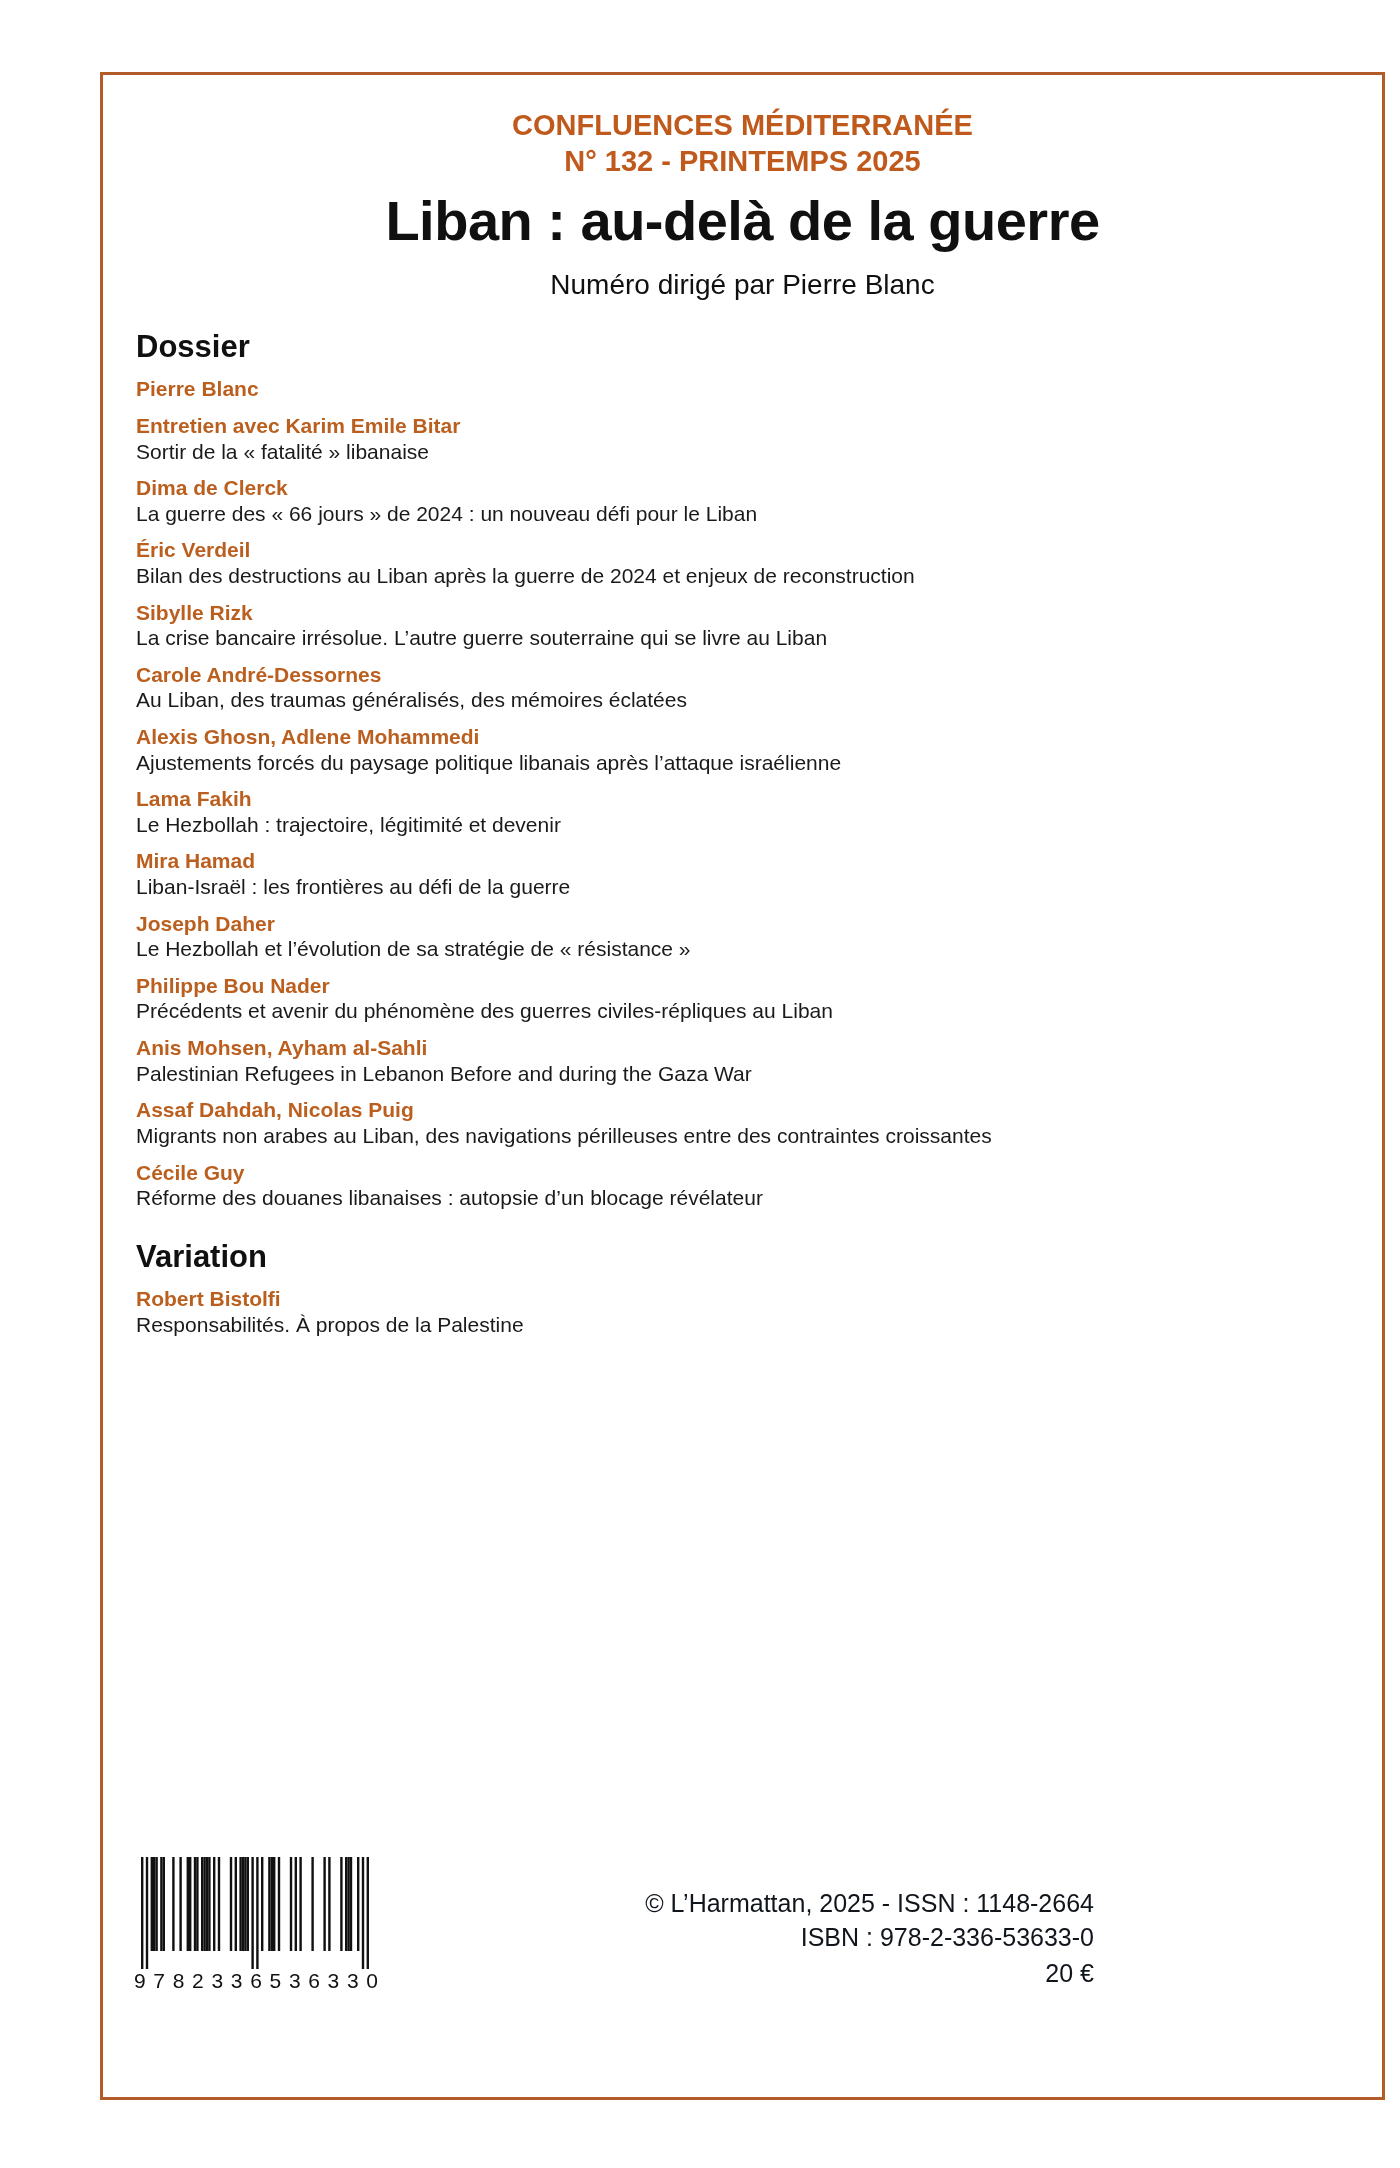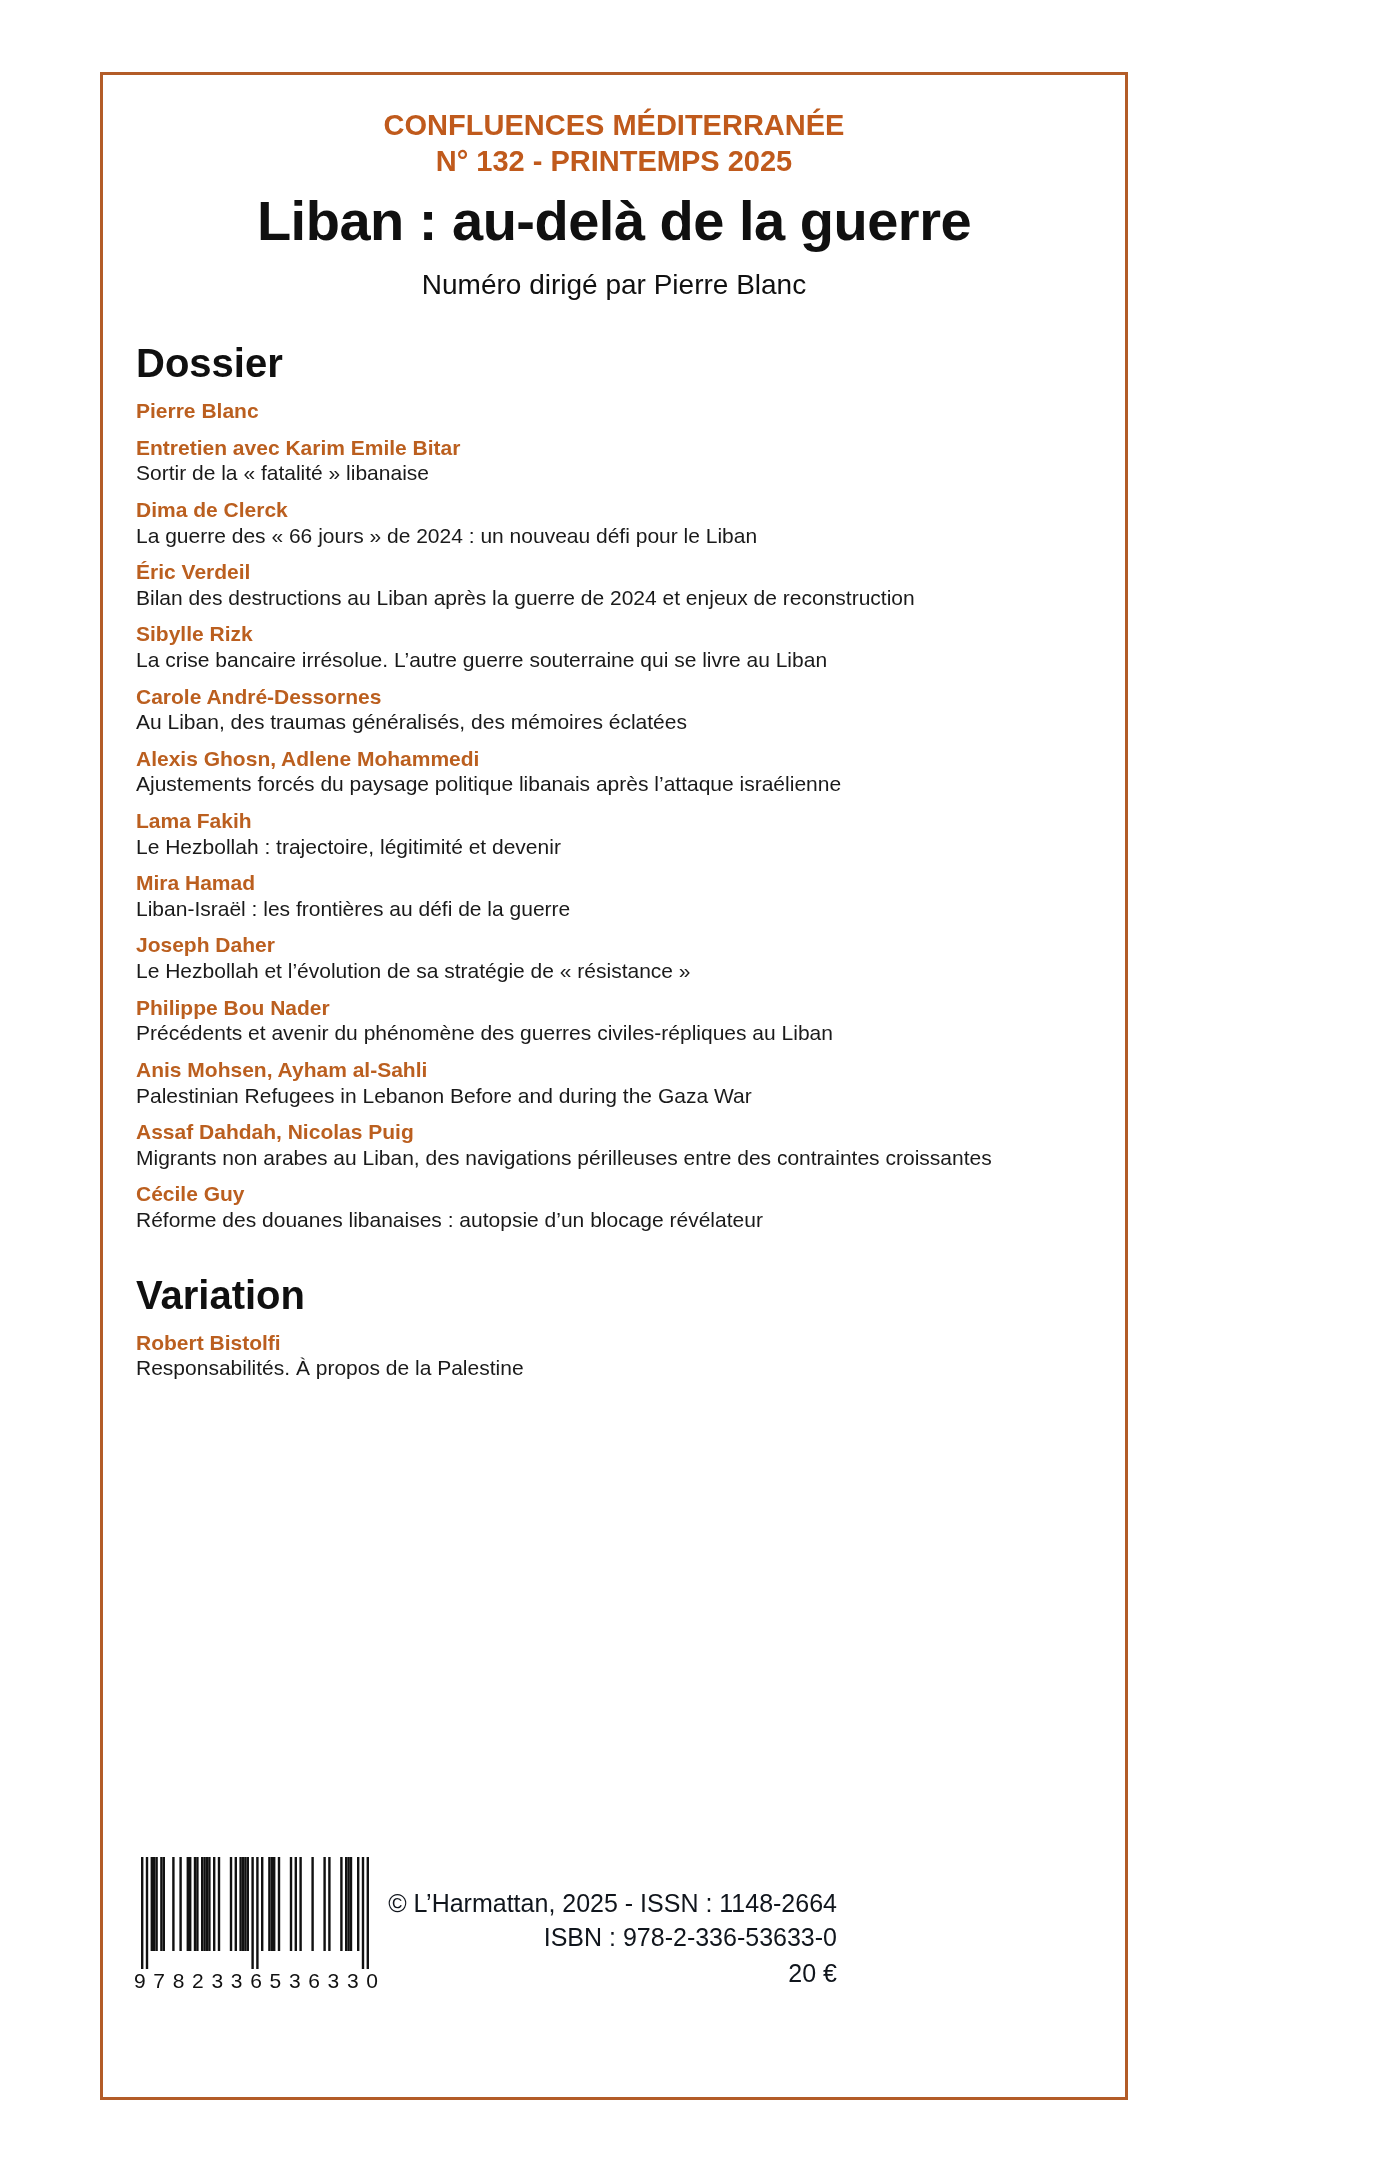--- a/index.html
+++ b/index.html
@@ -7,38 +7,38 @@
   body {
     width:1400px; height:2168px;
     font-family:"Liberation Sans", sans-serif;
     color:#1a1a1a;
     position:relative;
     overflow:hidden;
   }
   .page { position:absolute; inset:0; background:#ffffff; }
   .frame {
     position:absolute; left:100px; top:72px;
-    width:1028px; height:2028px;
+    width:1285px; height:2028px;
     border:3px solid #b35c28;
     padding:32px 30px 8px 30px;
   }
   .cover-header { text-align:center; }
   .journal-name, .issue-line {
     color:#c05a1c; font-weight:bold;
     font-size:29px; line-height:1.25;
   }
   .main-title {
     font-size:56px; font-weight:bold; color:#101010;
     margin-top:10px; line-height:1.1; letter-spacing:-0.5px;
   }
   .subtitle { font-size:28px; color:#101010; margin-top:18px; }
   .toc { margin-top:4px; padding:0 3px; }
   .section-heading {
-    font-size:40px; font-weight:bold; color:#101010;
-    margin-top:38px; line-height:1.2;
+    font-size:31px; font-weight:bold; color:#101010;
+    margin-top:27px; line-height:1.2;
   }
   .entry { margin-top:11px; }
   .entry-author {
     color:#bb5f1f; font-weight:bold;
     font-size:21px; line-height:1.22;
   }
   .entry-title {
     color:#1a1a1a; font-size:21px; line-height:1.22;
   }
   .cover-footer {

